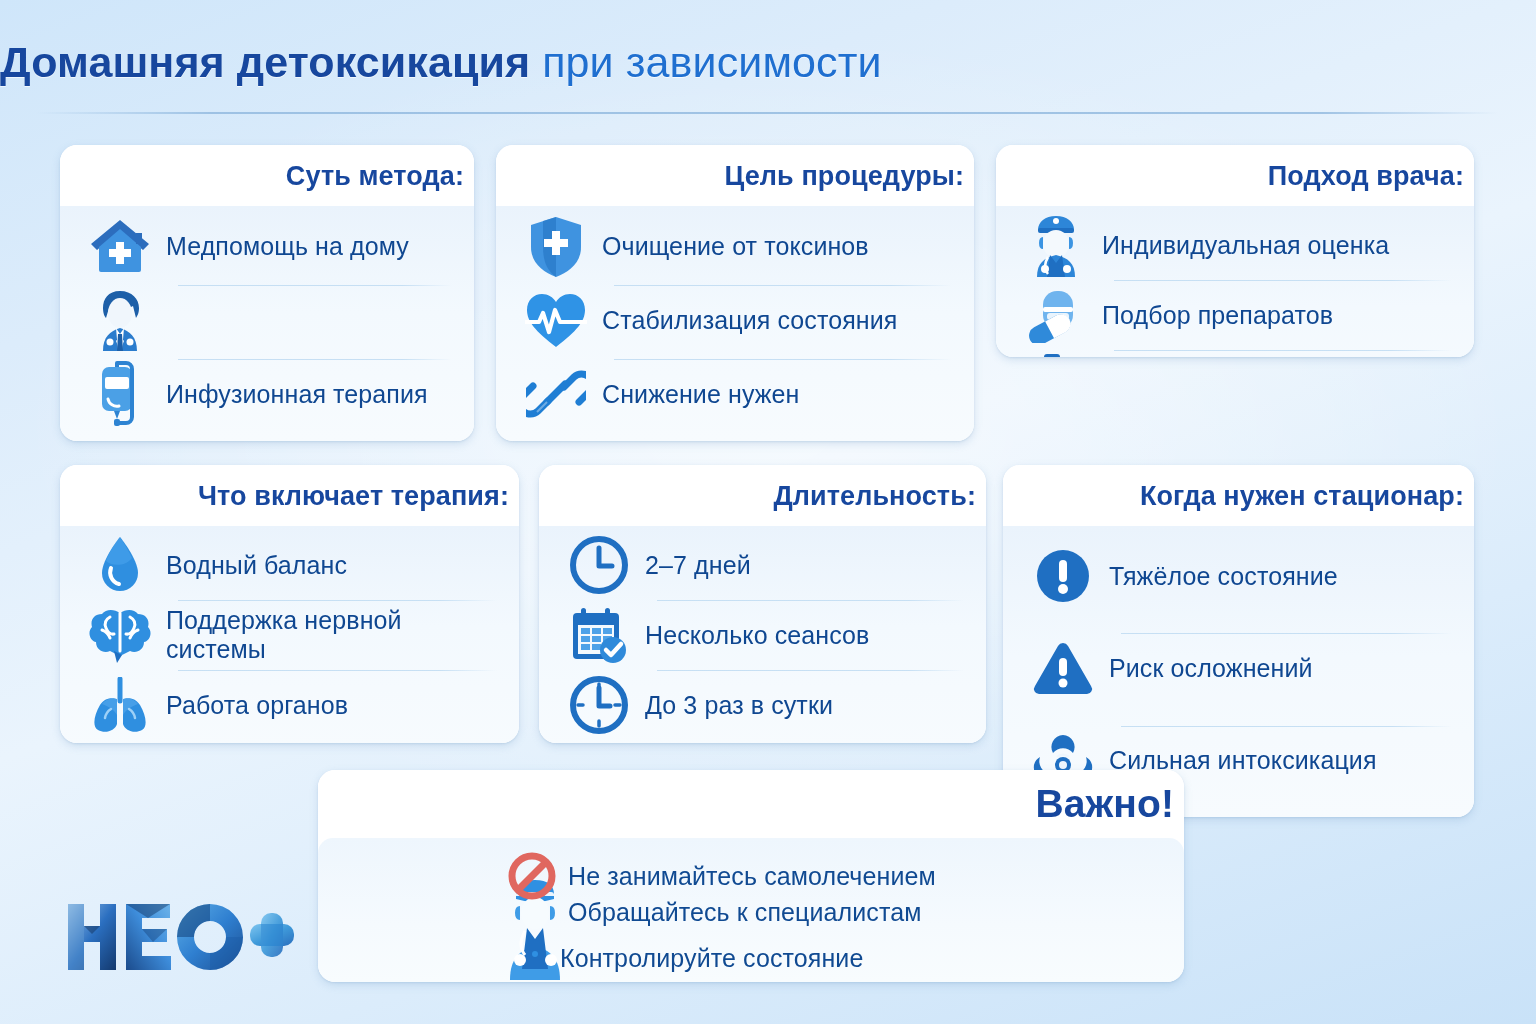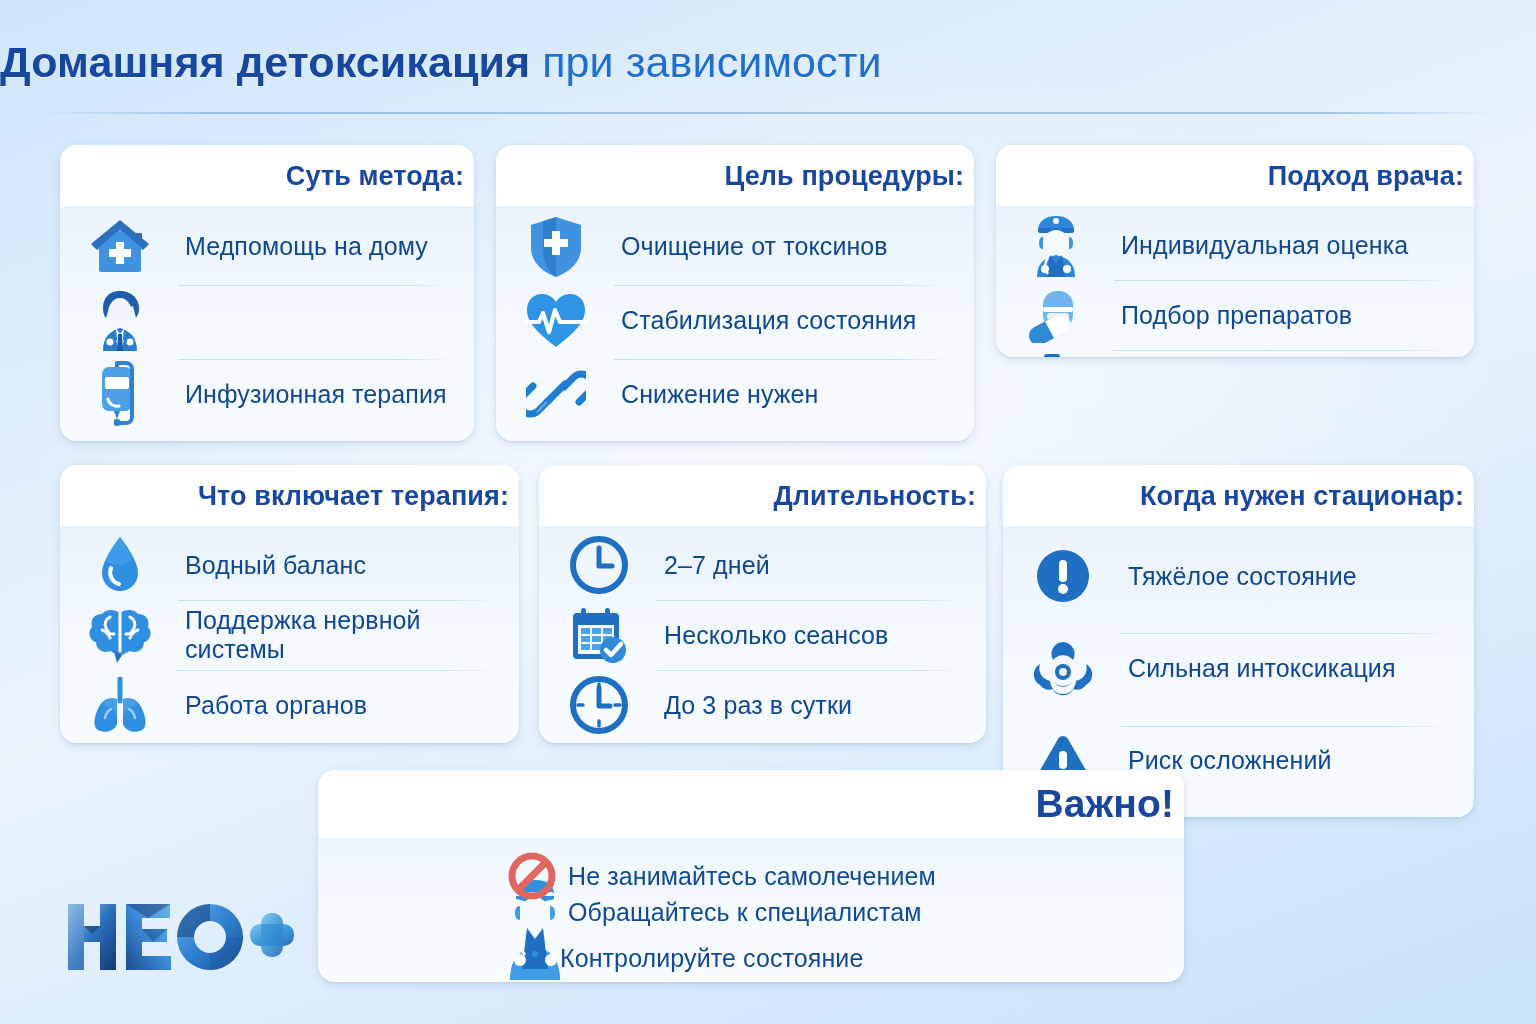--- a/index.html
+++ b/index.html
@@ -49,40 +49,40 @@
   .card-body{
     flex:1 1 auto;
     background:linear-gradient(180deg,#eaf3fc 0%,#f3f9fe 45%,#f7fbfe 100%);
     padding:4px 18px 10px 14px;
     display:flex;flex-direction:column;justify-content:space-around;
   }
   .row{
     display:flex;align-items:center;
     position:relative;
     min-height:70px;
-    gap:19px;
   }
   .row + .row::before{
     content:"";position:absolute;left:104px;right:4px;top:0;height:1px;
     background:linear-gradient(90deg,rgba(196,222,243,.95) 0%,rgba(196,222,243,.95) 82%,rgba(196,222,243,0) 100%);
   }
   .ico{
     width:92px;flex:0 0 92px;
     display:flex;align-items:center;justify-content:center;
   }
   .ico svg{display:block;}
   .row-label{
     color:#0f4791;font-size:25px;line-height:1.15;
     letter-spacing:.1px;
   }
   
   .imp-body{
     background:linear-gradient(180deg,#eef6fd 0%,#f5fafe 60%,#f8fcfe 100%);
     flex:1 1 auto;position:relative;
     padding:8px 0 14px 8px;
+    border-radius:15px;
   }
   .imp-list{
     position:absolute;left:0;top:0;width:100%;height:100%;
   }
   .imp-row{
     position:absolute;display:flex;align-items:center;
   }
   .imp-label{color:#104a92;font-size:25px;letter-spacing:.1px;}
   .imp-ico{width:72px;flex:0 0 72px;display:flex;align-items:center;justify-content:center;}
   
@@ -349,44 +349,44 @@
         <svg width="58" height="58" viewBox="0 0 58 58">
           <circle cx="29" cy="29" r="26" fill="#1f6fc2"></circle>
           <rect x="25" y="13" width="8" height="22" rx="4" fill="#ffffff"></rect>
           <circle cx="29" cy="42" r="5" fill="#ffffff"></circle>
         </svg>
       </span>
       <span class="row-label">Тяжёлое состояние</span>
     </div>
     <div class="row">
       <span class="ico">
+        <svg width="62" height="56" viewBox="0 0 62 56">
+          <path d="M31 3 a6 6 0 0 1 5 3 l23 40 a5 5 0 0 1-4 8 H7 a5 5 0 0 1-4-8 L26 6 a6 6 0 0 1 5-3 Z" fill="#1f6fc2"></path>
+          <rect x="27" y="18" width="8" height="18" rx="4" fill="#ffffff"></rect>
+          <circle cx="31" cy="43" r="4.5" fill="#ffffff"></circle>
+        </svg>
+      </span>
+      <span class="row-label">Риск осложнений</span>
+    </div>
+    <div class="row">
+      <span class="ico">
         <svg width="62" height="60" viewBox="0 0 62 60">
           <g fill="#1f6fc2">
             <path d="M31 4 a12 12 0 0 1 10 18 a13 13 0 0 0-20 0 A12 12 0 0 1 31 4 Z"></path>
             <path d="M8 47 a12 12 0 0 1 0-21 a13 13 0 0 0 10 17 a13 13 0 0 0 3 8 a12 12 0 0 1-13-4 Z"></path>
             <path d="M54 47 a12 12 0 0 0 0-21 a13 13 0 0 1-10 17 a13 13 0 0 1-3 8 a12 12 0 0 0 13-4 Z"></path>
             <path d="M20 50 a12 12 0 0 0 22 0 a13 13 0 0 1-22 0 Z"></path>
             <circle cx="31" cy="34" r="8"></circle>
             <path d="M22 44 a12 12 0 0 0 18 0 a11 11 0 0 1-18 0 Z"></path>
           </g>
           <circle cx="31" cy="34" r="4" fill="#eef6fd"></circle>
           <path d="M25 26 a9 9 0 0 1 12 0" stroke="#eef6fd" stroke-width="2.5" fill="none"></path>
         </svg>
       </span>
       <span class="row-label">Сильная интоксикация</span>
-    </div>
-    <div class="row">
-      <span class="ico">
-        <svg width="62" height="56" viewBox="0 0 62 56">
-          <path d="M31 3 a6 6 0 0 1 5 3 l23 40 a5 5 0 0 1-4 8 H7 a5 5 0 0 1-4-8 L26 6 a6 6 0 0 1 5-3 Z" fill="#1f6fc2"></path>
-          <rect x="27" y="18" width="8" height="18" rx="4" fill="#ffffff"></rect>
-          <circle cx="31" cy="43" r="4.5" fill="#ffffff"></circle>
-        </svg>
-      </span>
-      <span class="row-label">Риск осложнений</span>
     </div>
   </div>
 </div>
 
 <div class="card" style="left:318px;top:770px;width:866px;height:212px;">
   <div class="card-head" style="font-size:39px;padding:12px 10px 12px;">Важно!</div>
   <div class="imp-body">
     <div class="imp-list">
 
       <span style="position:absolute;left:178px;top:38px;width:78px;height:104px;">

